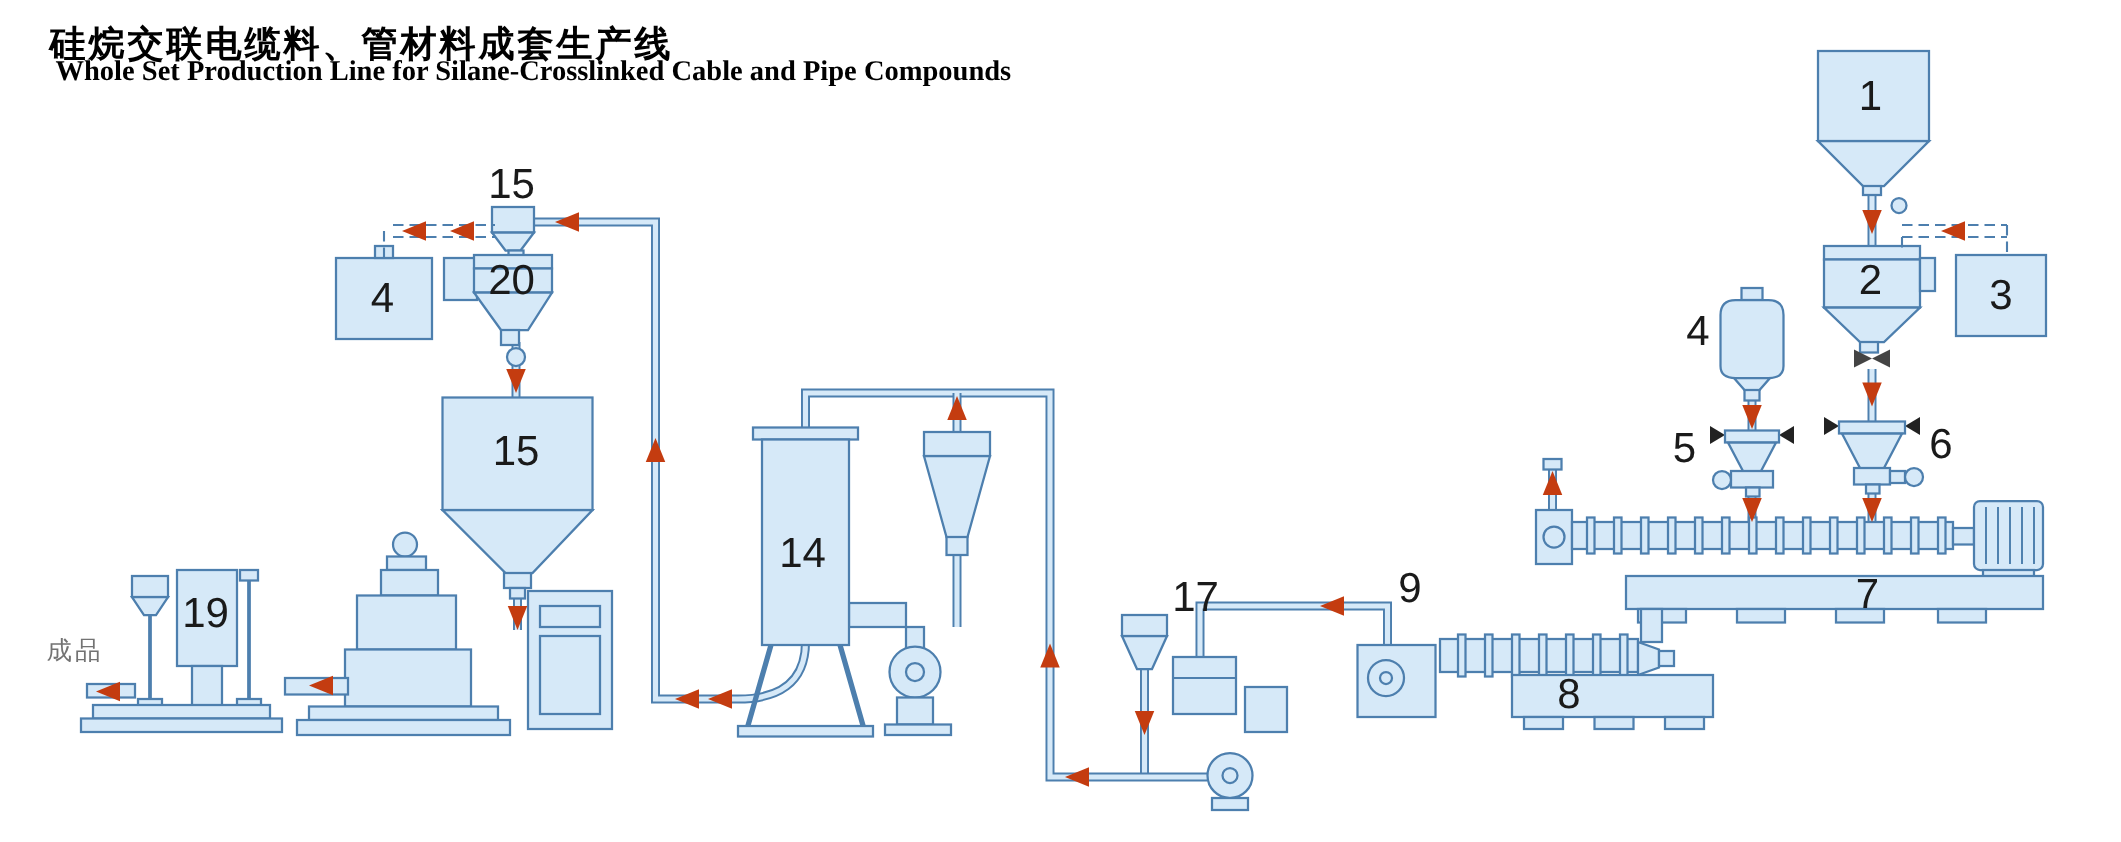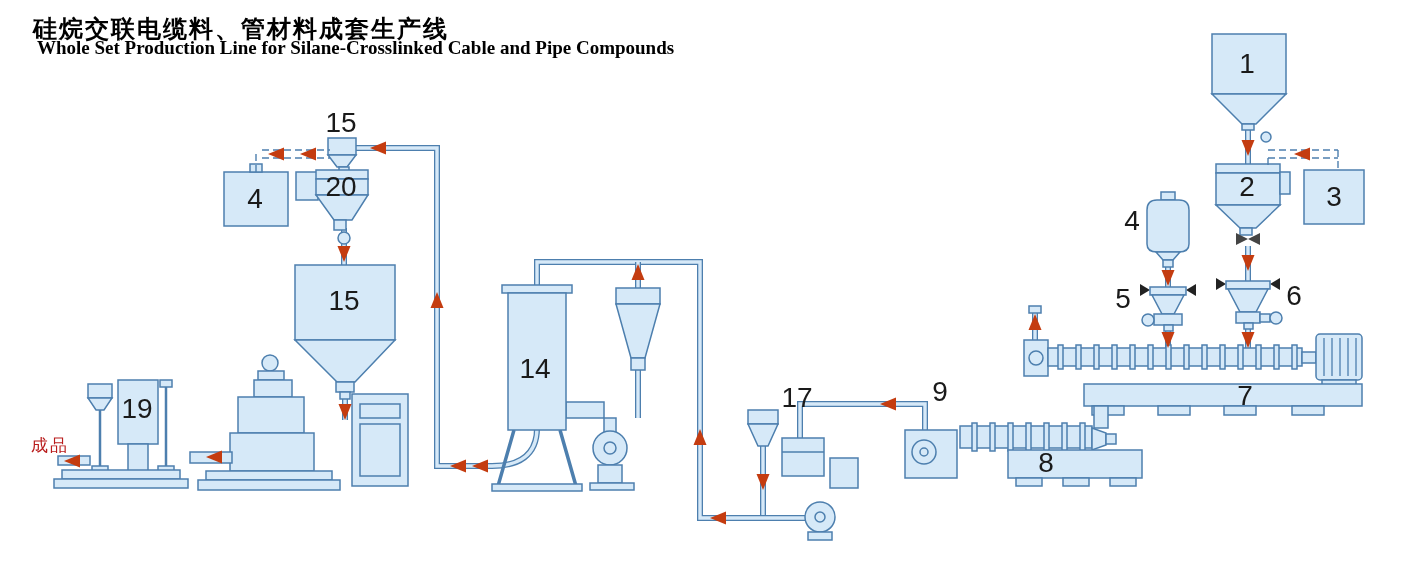--- a/index.html
+++ b/index.html
@@ -12,21 +12,21 @@
   .title-zh {
     position:absolute; left:33px; top:13px; font-size:24px; font-weight:bold;
     color:#000; letter-spacing:2px;
     font-family:"DejaVu Sans","Liberation Sans",sans-serif;
   }
   .title-en {
     position:absolute; left:37px; top:37px; font-size:19px; font-weight:bold;
     color:#000; font-family:"Liberation Serif", serif;
   }
   .cn-label {
-    position:absolute; left:31px; top:434px; font-size:17px; color:#b91c1c;
+    position:absolute; left:31px; top:422px; font-size:17px; color:#737373;
     font-family:"Liberation Serif", serif; letter-spacing:2px;text-align:center;
   }
   .eq {
     position:absolute; transform:translate(-50%,-50%);
     font-size:28px; color:#1a1a1a; line-height:1; white-space:nowrap;
   }
 
   
   .m   { fill:#d6e9f8; stroke:#4d7fae; stroke-width:1.5; }
   .ln  { fill:none; stroke:#4d7fae; stroke-width:1.3; }

